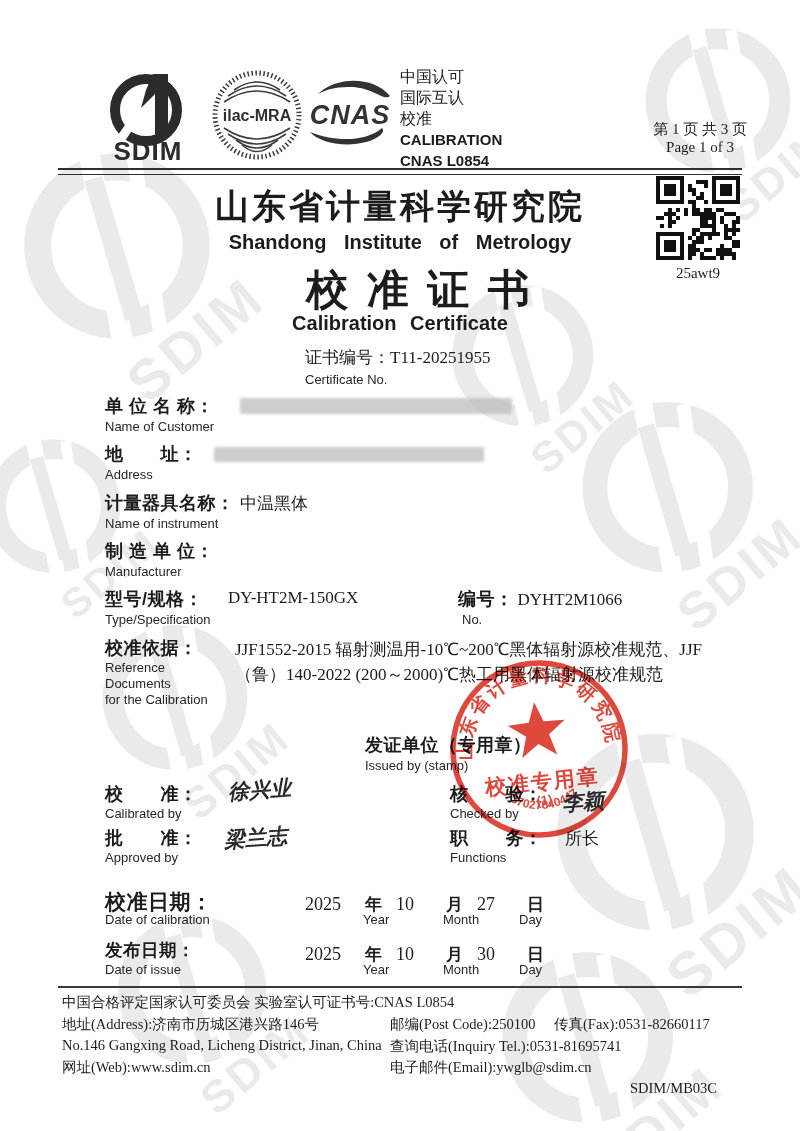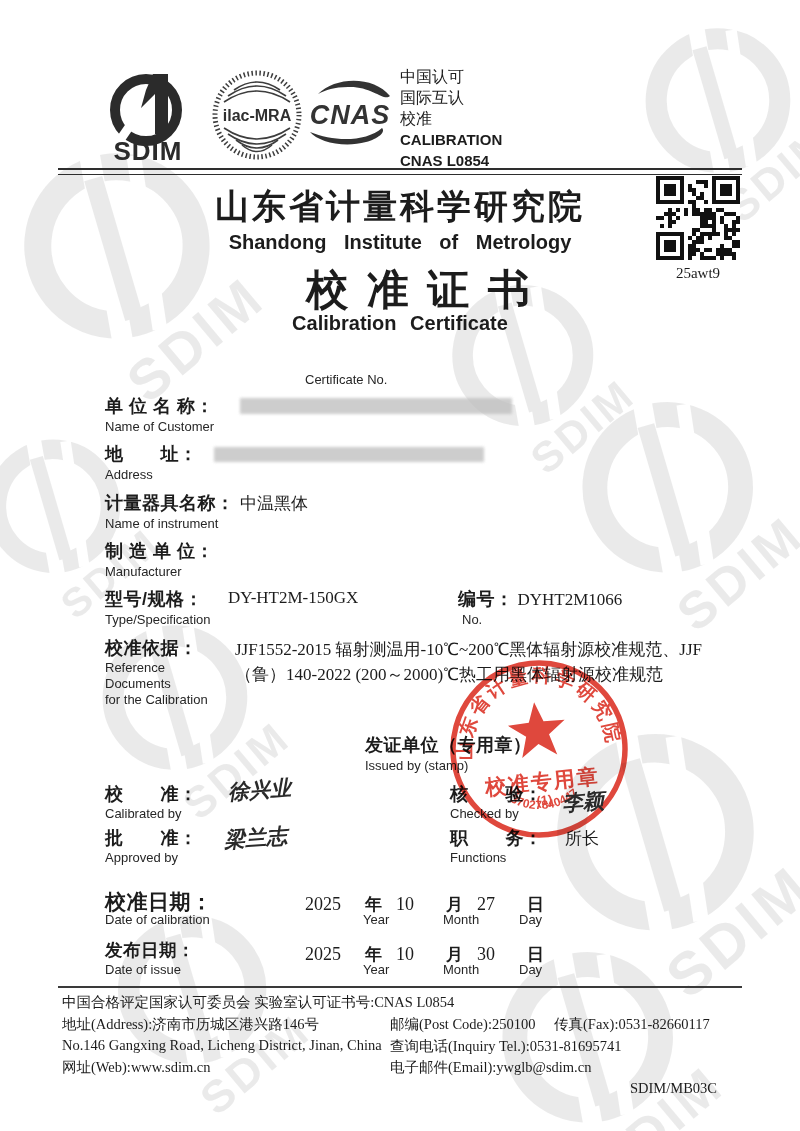--- a/index.html
+++ b/index.html
@@ -101,20 +101,24 @@
   </svg>
 
   <div class="abs fg" style="left:400px;top:66px;line-height:21px">
     <div style="font-size:16px">中国认可</div>
     <div style="font-size:16px">国际互认</div>
     <div style="font-size:16px">校准</div>
     <div style="font-family:'Liberation Sans',sans-serif;font-size:15px;font-weight:bold">CALIBRATION</div>
     <div style="font-family:'Liberation Sans',sans-serif;font-size:15px;font-weight:bold">CNAS L0854</div>
   </div>
 
+  <div class="abs fg" style="left:630px;top:120px;width:140px;text-align:center">
+    <div style="font-size:15px">第 1 页 共 3 页</div>
+    <div style="font-size:15px">Page 1 of 3</div>
+  </div>
 
   <div class="abs fg rule2" style="left:58px;top:168px;width:684px"></div>
 
   <div class="abs fg" style="left:652px;top:176px;width:92px;text-align:center">
     <svg width="84" height="84" viewBox="0 0 21 21" style="shape-rendering:crispEdges">
       <rect x="0" y="0" width="21" height="21" fill="#fff"></rect>
       <path id="qr-noise" fill="#111" d="M10 1h1v1h-1zM11 1h1v1h-1zM12 1h1v1h-1zM8 2h1v1h-1zM12 2h1v1h-1zM8 3h1v1h-1zM9 3h1v1h-1zM9 4h1v1h-1zM11 4h1v1h-1zM10 5h1v1h-1zM11 5h1v1h-1zM8 6h1v1h-1zM9 6h1v1h-1zM12 6h1v1h-1zM9 7h1v1h-1zM3 8h1v1h-1zM5 8h1v1h-1zM7 8h1v1h-1zM9 8h1v1h-1zM10 8h1v1h-1zM12 8h1v1h-1zM13 8h1v1h-1zM15 8h1v1h-1zM16 8h1v1h-1zM2 9h1v1h-1zM3 9h1v1h-1zM4 9h1v1h-1zM7 9h1v1h-1zM9 9h1v1h-1zM10 9h1v1h-1zM11 9h1v1h-1zM12 9h1v1h-1zM13 9h1v1h-1zM14 9h1v1h-1zM17 9h1v1h-1zM18 9h1v1h-1zM19 9h1v1h-1zM0 10h1v1h-1zM1 10h1v1h-1zM3 10h1v1h-1zM5 10h1v1h-1zM11 10h1v1h-1zM12 10h1v1h-1zM13 10h1v1h-1zM14 10h1v1h-1zM16 10h1v1h-1zM20 10h1v1h-1zM3 11h1v1h-1zM4 11h1v1h-1zM11 11h1v1h-1zM12 11h1v1h-1zM14 11h1v1h-1zM16 11h1v1h-1zM19 11h1v1h-1zM20 11h1v1h-1zM1 12h1v1h-1zM3 12h1v1h-1zM11 12h1v1h-1zM12 12h1v1h-1zM13 12h1v1h-1zM14 12h1v1h-1zM17 12h1v1h-1zM19 12h1v1h-1zM9 13h1v1h-1zM10 13h1v1h-1zM14 13h1v1h-1zM17 13h1v1h-1zM18 13h1v1h-1zM19 13h1v1h-1zM20 13h1v1h-1zM9 14h1v1h-1zM11 14h1v1h-1zM12 14h1v1h-1zM13 14h1v1h-1zM14 14h1v1h-1zM15 14h1v1h-1zM17 14h1v1h-1zM19 14h1v1h-1zM8 15h1v1h-1zM10 15h1v1h-1zM11 15h1v1h-1zM13 15h1v1h-1zM17 15h1v1h-1zM18 15h1v1h-1zM9 16h1v1h-1zM10 16h1v1h-1zM11 16h1v1h-1zM19 16h1v1h-1zM20 16h1v1h-1zM8 17h1v1h-1zM9 17h1v1h-1zM16 17h1v1h-1zM19 17h1v1h-1zM20 17h1v1h-1zM8 18h1v1h-1zM9 18h1v1h-1zM10 18h1v1h-1zM12 18h1v1h-1zM13 18h1v1h-1zM15 18h1v1h-1zM16 18h1v1h-1zM17 18h1v1h-1zM18 18h1v1h-1zM8 19h1v1h-1zM9 19h1v1h-1zM11 19h1v1h-1zM15 19h1v1h-1zM16 19h1v1h-1zM17 19h1v1h-1zM18 19h1v1h-1zM19 19h1v1h-1zM8 20h1v1h-1zM11 20h1v1h-1zM12 20h1v1h-1zM13 20h1v1h-1zM14 20h1v1h-1zM16 20h1v1h-1zM19 20h1v1h-1z"></path>
       <g fill="#111">
         <rect x="0" y="0" width="7" height="7"></rect>
           <rect x="14" y="0" width="7" height="7"></rect>
@@ -132,20 +136,23 @@
       </g>
     </svg>
     <div style="font-size:15px;margin-top:1px">25awt9</div>
   </div>
 
   <div class="abs ctr fg title-zh" style="top:184px">山东省计量科学研究院</div>
   <div class="abs ctr fg title-en" style="top:231px">Shandong Institute of Metrology</div>
   <div class="abs ctr fg cert-zh" style="top:262px">校 准 证 书</div>
   <div class="abs ctr fg cert-en" style="top:312px">Calibration Certificate</div>
 
+  <div class="abs fg" style="left:305px;top:346px;font-size:17px">
+    <span>证书编号：</span><span>T11-20251955</span>
+  </div>
   <div class="abs fg sub" style="left:305px;top:372px">Certificate No.</div>
 
   <div class="abs fg lbl" style="left:105px;top:394px">单 位 名 称：</div>
   <div class="abs fg redact" style="left:240px;top:398px;width:272px;height:16px"></div>
   <div class="abs fg sub" style="left:105px;top:419px">Name of Customer</div>
 
   <div class="abs fg lbl" style="left:105px;top:442px">地　　址：</div>
   <div class="abs fg redact" style="left:214px;top:447px;width:270px;height:15px"></div>
   <div class="abs fg sub" style="left:105px;top:467px">Address</div>
 

